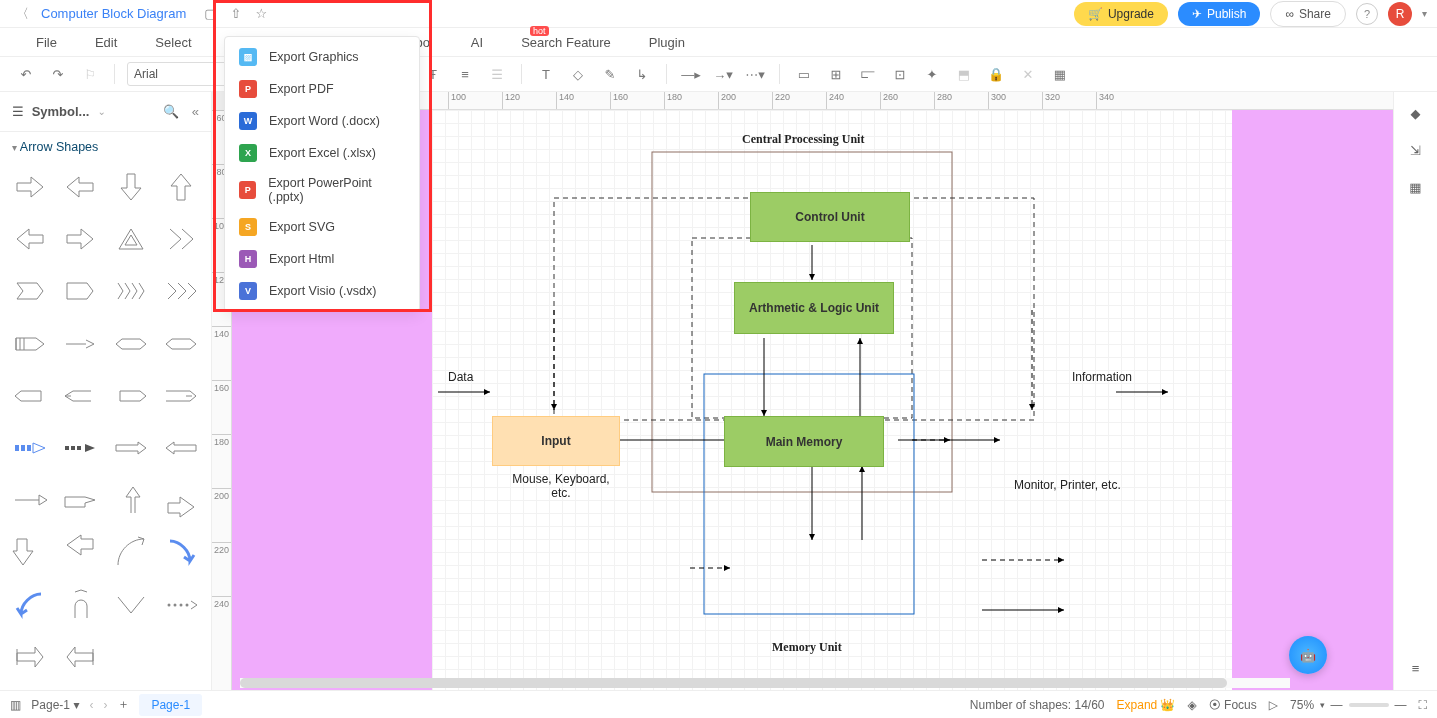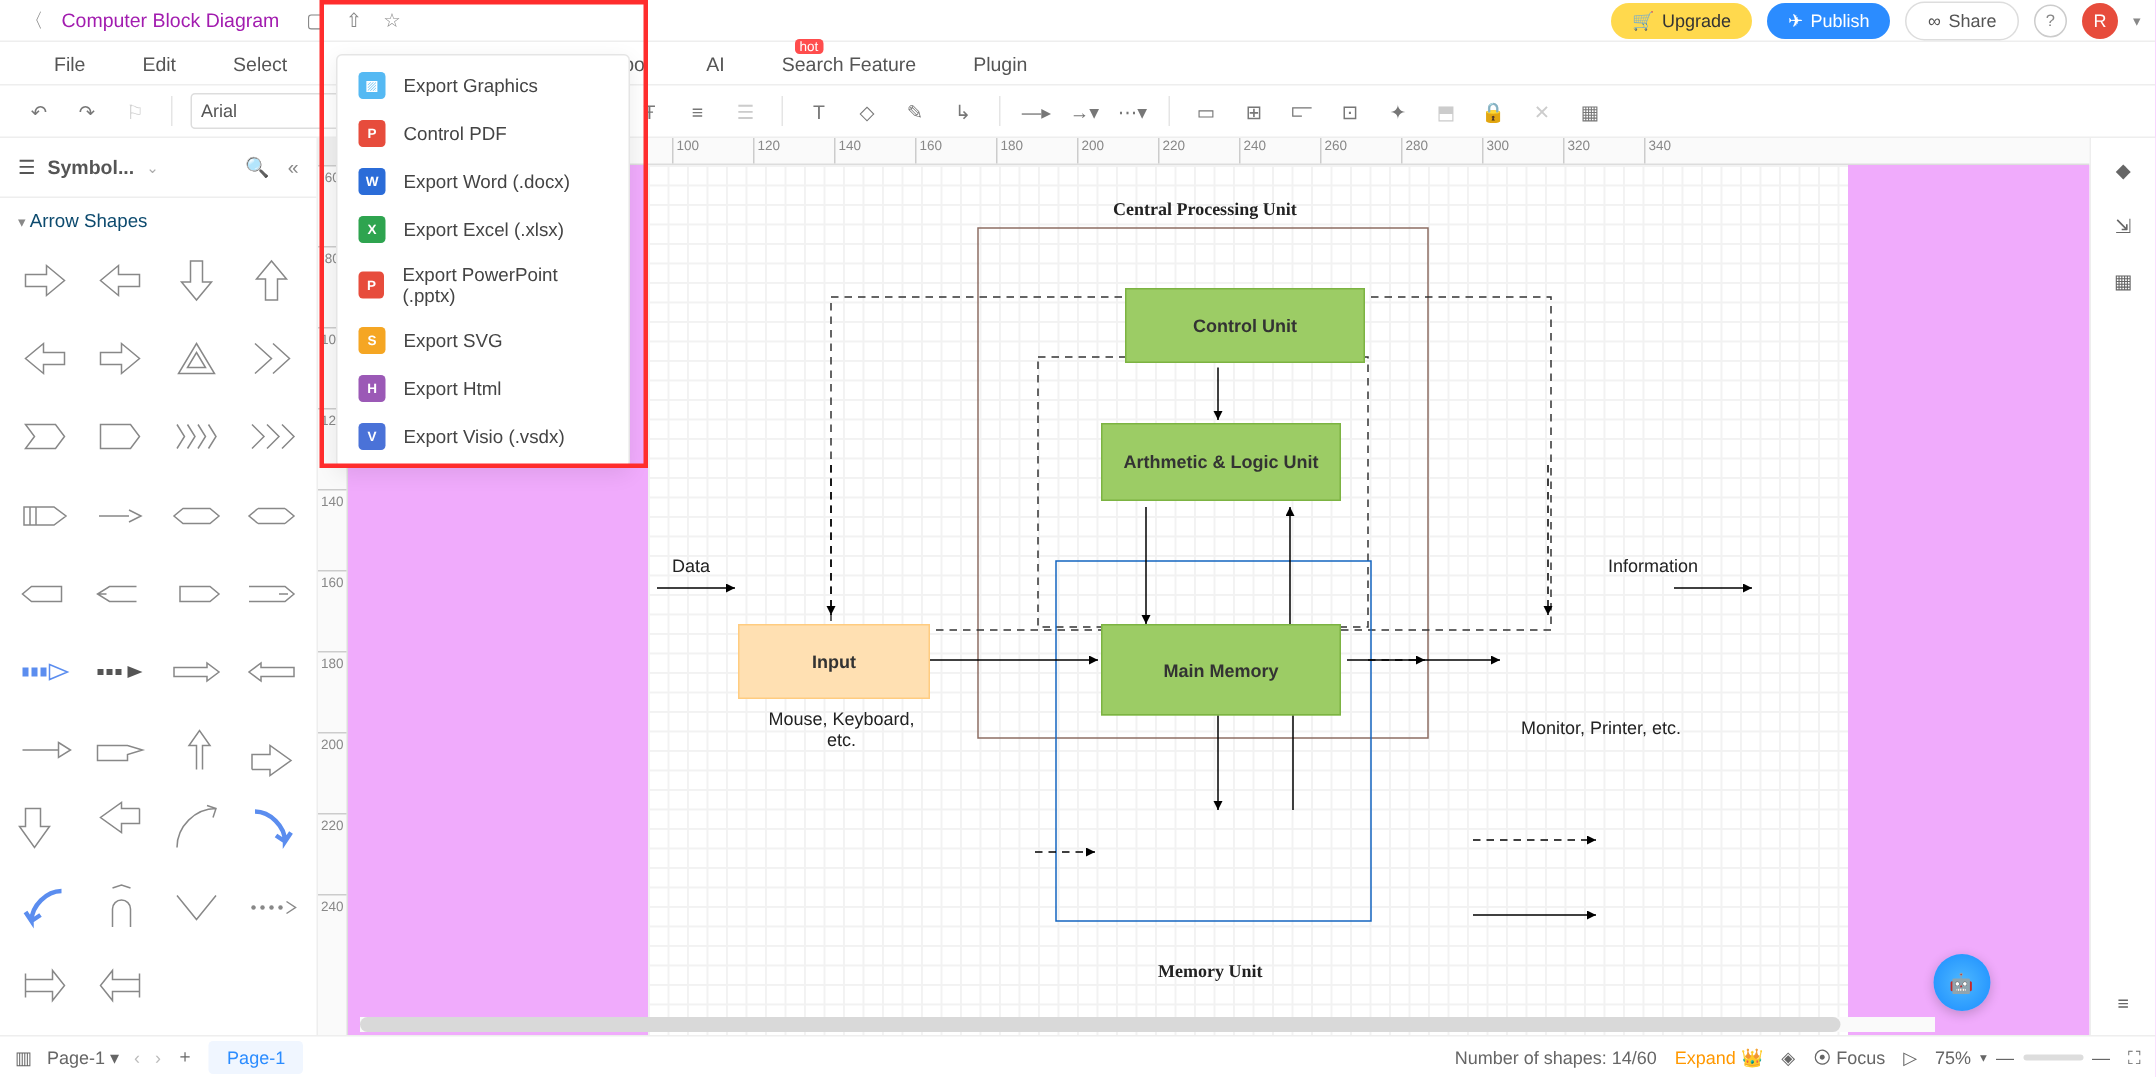--- a/index.html
+++ b/index.html
@@ -1,21 +1,21 @@
 <!DOCTYPE html>
 <html><head>
 <meta charset="utf-8">
 <style>
 *{box-sizing:border-box;margin:0;padding:0;font-family:Arial,sans-serif}
 body{width:1437px;height:718px;background:#fff;overflow:hidden;position:relative;font-size:13px;color:#333}
 
 
 .topbar{height:28px;display:flex;align-items:center;padding:0 10px;border-bottom:1px solid #eee}
 .back-chev{color:#888;cursor:pointer;padding:0 6px}
-.doc-title{color:#a21caf;margin-left:6px}
+.doc-title{color:#3b82f6;margin-left:6px}
 .top-icons{display:flex;gap:14px;margin-left:18px;color:#888}
 .top-icons span{cursor:pointer}
 .top-right{margin-left:auto;display:flex;gap:10px;align-items:center}
 .btn-upgrade{background:#ffd94d;border-radius:16px;padding:5px 14px;font-size:12px;color:#333;display:flex;align-items:center;gap:5px;cursor:pointer}
 .btn-publish{background:#2b8cff;color:#fff;border-radius:16px;padding:5px 14px;font-size:12px;display:flex;align-items:center;gap:5px;cursor:pointer}
 .btn-share{background:#fff;border:1px solid #ddd;border-radius:16px;padding:5px 14px;font-size:12px;color:#555;display:flex;align-items:center;gap:5px;cursor:pointer}
 .help-circ{width:22px;height:22px;border:1px solid #ccc;border-radius:50%;display:flex;align-items:center;justify-content:center;color:#888;cursor:pointer;font-size:11px}
 .avatar{width:24px;height:24px;border-radius:50%;background:#e74c3c;color:#fff;display:flex;align-items:center;justify-content:center;font-size:12px;cursor:pointer}
 .avatar-chev{color:#888;font-size:10px;cursor:pointer}
 
@@ -162,21 +162,21 @@
 
 <div class="red-box"></div>
 
 <div class="dropdown">
   <div class="dd-item">
       <span class="dd-ic" style="background:#55b9f3">▨</span>
       <span>Export Graphics</span>
     </div>
   <div class="dd-item">
       <span class="dd-ic" style="background:#e74c3c">P</span>
-      <span>Control PDF</span>
+      <span>Export PDF</span>
     </div>
   <div class="dd-item">
       <span class="dd-ic" style="background:#2b6cd8">W</span>
       <span>Export Word (.docx)</span>
     </div>
   <div class="dd-item">
       <span class="dd-ic" style="background:#2ea44f">X</span>
       <span>Export Excel (.xlsx)</span>
     </div>
   <div class="dd-item">
@@ -489,21 +489,21 @@
           <line x1="480" y1="330" x2="518" y2="330" stroke="#000" stroke-dasharray="5,4" marker-end="url(#ahd)"></line>
           <line x1="258" y1="458" x2="298" y2="458" stroke="#000" stroke-dasharray="5,4" marker-end="url(#ahd)"></line>
 
           <line x1="550" y1="450" x2="632" y2="450" stroke="#000" stroke-dasharray="5,4" marker-end="url(#ahd)"></line>
           <line x1="550" y1="500" x2="632" y2="500" stroke="#000" marker-end="url(#ah)"></line>
         </svg>
 
         <div class="lbl" style="top:22px;left:310px;font-weight:bold;font-family:serif">Central Processing Unit</div>
         <div class="blk green" style="top:82px;left:318px;width:160px;height:50px">Control Unit</div>
         <div class="blk green" style="top:172px;left:302px;width:160px;height:52px">Arthmetic &amp; Logic Unit</div>
-        <div class="blk green" style="top:306px;left:302px;width:160px;height:61px">Main Memory</div>
+        <div class="blk green" style="top:306px;left:292px;width:160px;height:51px">Main Memory</div>
         <div class="blk peach" style="top:306px;left:60px;width:128px;height:50px">Input</div>
         <div class="lbl" style="top:260px;left:16px">Data</div>
         <div class="lbl" style="top:260px;left:640px">Information</div>
         <div class="lbl" style="top:362px;left:74px;width:110px;text-align:center">Mouse, Keyboard, etc.</div>
         <div class="lbl" style="top:368px;left:582px">Monitor, Printer, etc.</div>
         <div class="lbl" style="top:530px;left:340px;font-weight:bold;font-family:serif">Memory Unit</div>
       </div>
     </div>
   </div>
 

